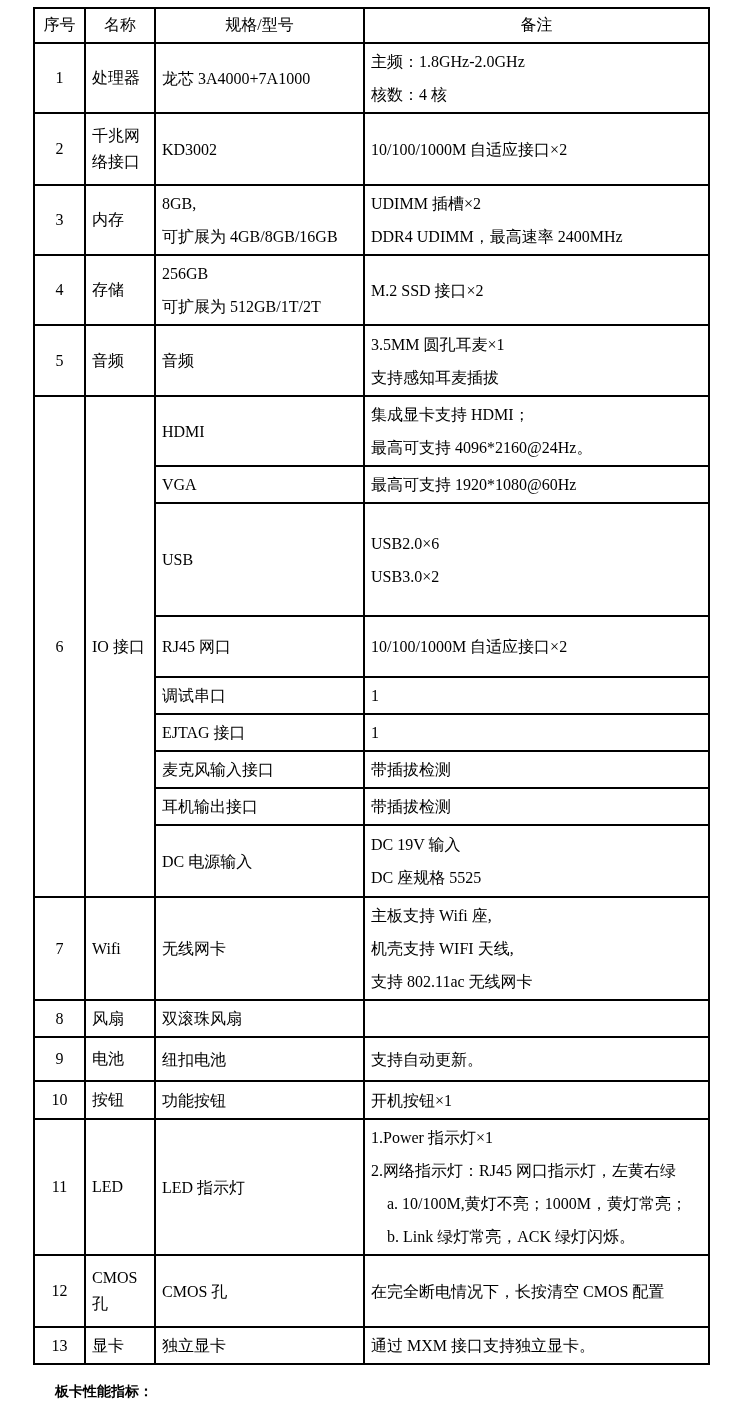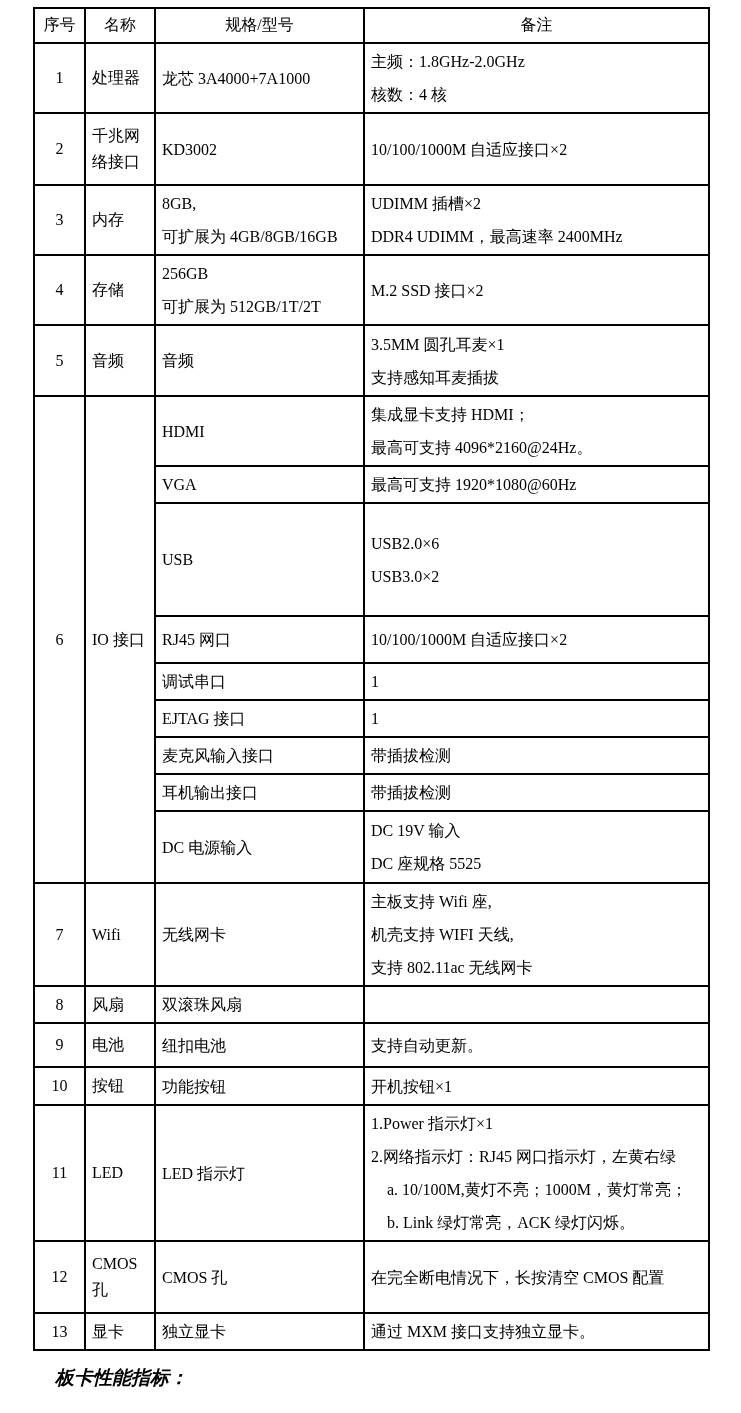--- a/index.html
+++ b/index.html
@@ -23,21 +23,21 @@
     font-weight: normal;
     vertical-align: middle;
     overflow: hidden;
   }
   .spec-table th { }
   td.c-no { text-align: center; padding: 1px 2px; }
   td.c-name { line-height: 26px; }
   .line { line-height: 33px; white-space: pre-wrap; }
 
   .footer { margin: 16px 0 0 22px; }
-  .footer-heading { font-size: 19px; font-weight: bold; line-height: 22px; font-style: italic; }
+  .footer-heading { font-size: 14px; font-weight: bold; line-height: 22px; }
 </style>
 </head>
 <body>
 
 <div class="page">
   <table class="spec-table">
     <colgroup>
         <col style="width: 51px;">
         <col style="width: 70px;">
         <col style="width: 209px;">
@@ -128,21 +128,21 @@
         </tr>
         <tr style="height: 113px;">
           <td class="c-spec">
             <div class="line">USB</div>
           </td>
           <td class="c-remark">
             <div class="line">USB2.0×6</div>
             <div class="line">USB3.0×2</div>
           </td>
         </tr>
-        <tr style="height: 47px;">
+        <tr style="height: 61px;">
           <td class="c-spec">
             <div class="line">RJ45 网口</div>
           </td>
           <td class="c-remark">
             <div class="line">10/100/1000M 自适应接口×2</div>
           </td>
         </tr>
         <tr style="height: 34px; margin-top: 22px;">
           <td class="c-spec">
             <div class="line">调试串口</div>

